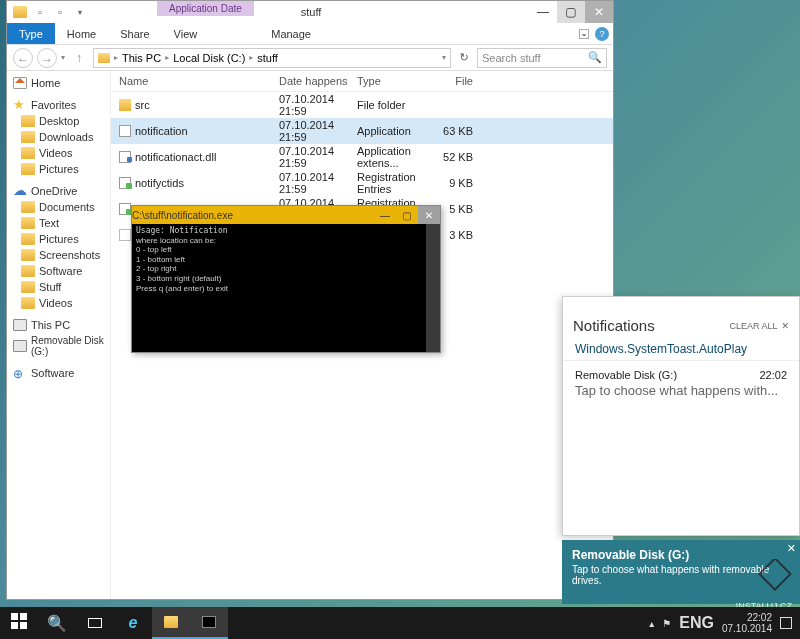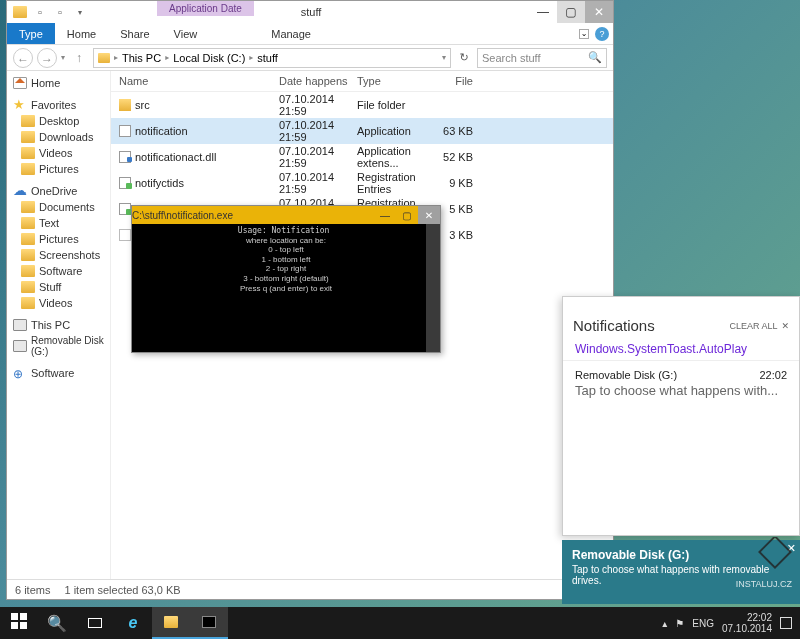--- a/index.html
+++ b/index.html
@@ -66,46 +66,46 @@
 .fi-reg::after { content: ''; position: absolute; width: 6px; height: 6px; background: #5aba5a; bottom: -1px; right: -2px; border-radius: 1px; }
 .fi-txt { background: #fff; border: 1px solid #bbb; }
 
 .statusbar { height: 20px; border-top: 1px solid #ddd; display: flex; align-items: center; padding: 0 8px; gap: 14px; font-size: 11px; color: #555; }
 
 .console { position: absolute; left: 131px; top: 205px; width: 310px; height: 148px; background: #000; border: 1px solid #888; box-shadow: 2px 2px 6px rgba(0,0,0,0.3); }
 .console-title { height: 18px; background: #eab308; display: flex; align-items: center; justify-content: flex-start; font-size: 10px; color: #333; position: relative; }
 .console-title .winbtns { position: absolute; right: 0; top: 0; height: 100%; }
 .console-title .winbtn { width: 22px; font-size: 10px; }
 .console-title .winbtn.close { background: #a0a0a0; }
-.console-body { background: #000; color: #ccc; font-family: Consolas, monospace; font-size: 8px; padding: 2px 4px; height: calc(100% - 18px); white-space: pre; line-height: 1.2; position: relative; text-align: center; }
+.console-body { background: #000; color: #ccc; font-family: Consolas, monospace; font-size: 8px; padding: 2px 4px; height: calc(100% - 18px); white-space: pre; line-height: 1.2; position: relative; }
 .console-scroll { position: absolute; right: 0; top: 0; bottom: 0; width: 14px; background: #3a3a3a; }
 
 .notif-panel { position: absolute; right: 0; top: 296px; width: 238px; height: 240px; background: #fff; border: 1px solid #ccc; box-shadow: -2px 2px 8px rgba(0,0,0,0.2); }
 .notif-head { padding: 20px 10px 4px; display: flex; align-items: center; justify-content: space-between; }
 .notif-head h3 { font-size: 15px; font-weight: 400; color: #333; }
 .notif-clear { font-size: 9px; color: #666; display: flex; align-items: center; gap: 4px; }
-.notif-sub { padding: 4px 12px; font-size: 12px; color: #6d28d9; border-bottom: 1px solid #eee; }
+.notif-sub { padding: 4px 12px; font-size: 12px; color: #0c4a6e; border-bottom: 1px solid #eee; }
 .notif-item { padding: 8px 12px; }
 .notif-item-title { font-size: 11px; color: #222; display: flex; justify-content: space-between; }
 .notif-item-body { font-size: 13px; color: #666; margin-top: 2px; }
 
 .toast { position: absolute; right: 0; bottom: 35px; width: 238px; height: 64px; background: #2a7a8a; color: #fff; padding: 8px 24px 8px 10px; }
 .toast-title { font-size: 12px; font-weight: 600; }
 .toast-body { font-size: 10px; margin-top: 2px; }
 .toast-close { position: absolute; top: 2px; right: 4px; color: #fff; font-size: 11px; }
-.watermark { position: absolute; right: 8px; bottom: 50px; font-size: 9px; color: #fff; opacity: 0.8; text-align: right; pointer-events: none; }
+.watermark { position: absolute; right: 8px; bottom: 28px; font-size: 9px; color: #fff; opacity: 0.8; text-align: right; pointer-events: none; }
 .watermark svg { width: 40px; height: 40px; }
 
 .taskbar { position: absolute; left: 0; right: 0; bottom: 0; height: 32px; background: #1a1a1a; display: flex; align-items: center; }
 .tb-btn { width: 38px; height: 100%; display: flex; align-items: center; justify-content: center; color: #fff; font-size: 16px; }
 .tb-btn.active { background: #3a3a3a; border-bottom: 2px solid #4aa6de; }
 .start-ico svg { width: 16px; height: 16px; }
 .tray { margin-left: auto; display: flex; align-items: center; height: 100%; color: #ddd; font-size: 10px; gap: 8px; padding: 0 8px; }
 .tray-time { text-align: right; line-height: 1.1; }
-.tray-lang { font-size: 10px; }
+.tray-lang { font-size: 16px; font-weight: bold; }
 </style>
 </head>
 <body>
 
 <div class="explorer">
   <div class="titlebar">
     <div class="quick-access">
       <div class="folder-ico"></div>
       <div class="qat-btn">▫</div>
       <div class="qat-btn">▫</div>
@@ -288,24 +288,20 @@
               <span class="file-ico fi-txt"></span>
               <span>readme</span>
             </div>
             <div class="col-date">07.10.2014 21:59</div>
             <div class="col-type">Text Document</div>
             <div class="col-size">3 KB</div>
           </div>
         </div>
     </div>
   </div>
-  <div class="statusbar">
-    <span>6 items</span>
-    <span>1 item selected  63,0 KB</span>
-  </div>
 </div>
 
 <div class="console">
   <div class="console-title">
     <span>C:\stuff\notification.exe</span>
     <div class="winbtns">
       <div class="winbtn">—</div>
       <div class="winbtn">▢</div>
       <div class="winbtn close">✕</div>
     </div>

